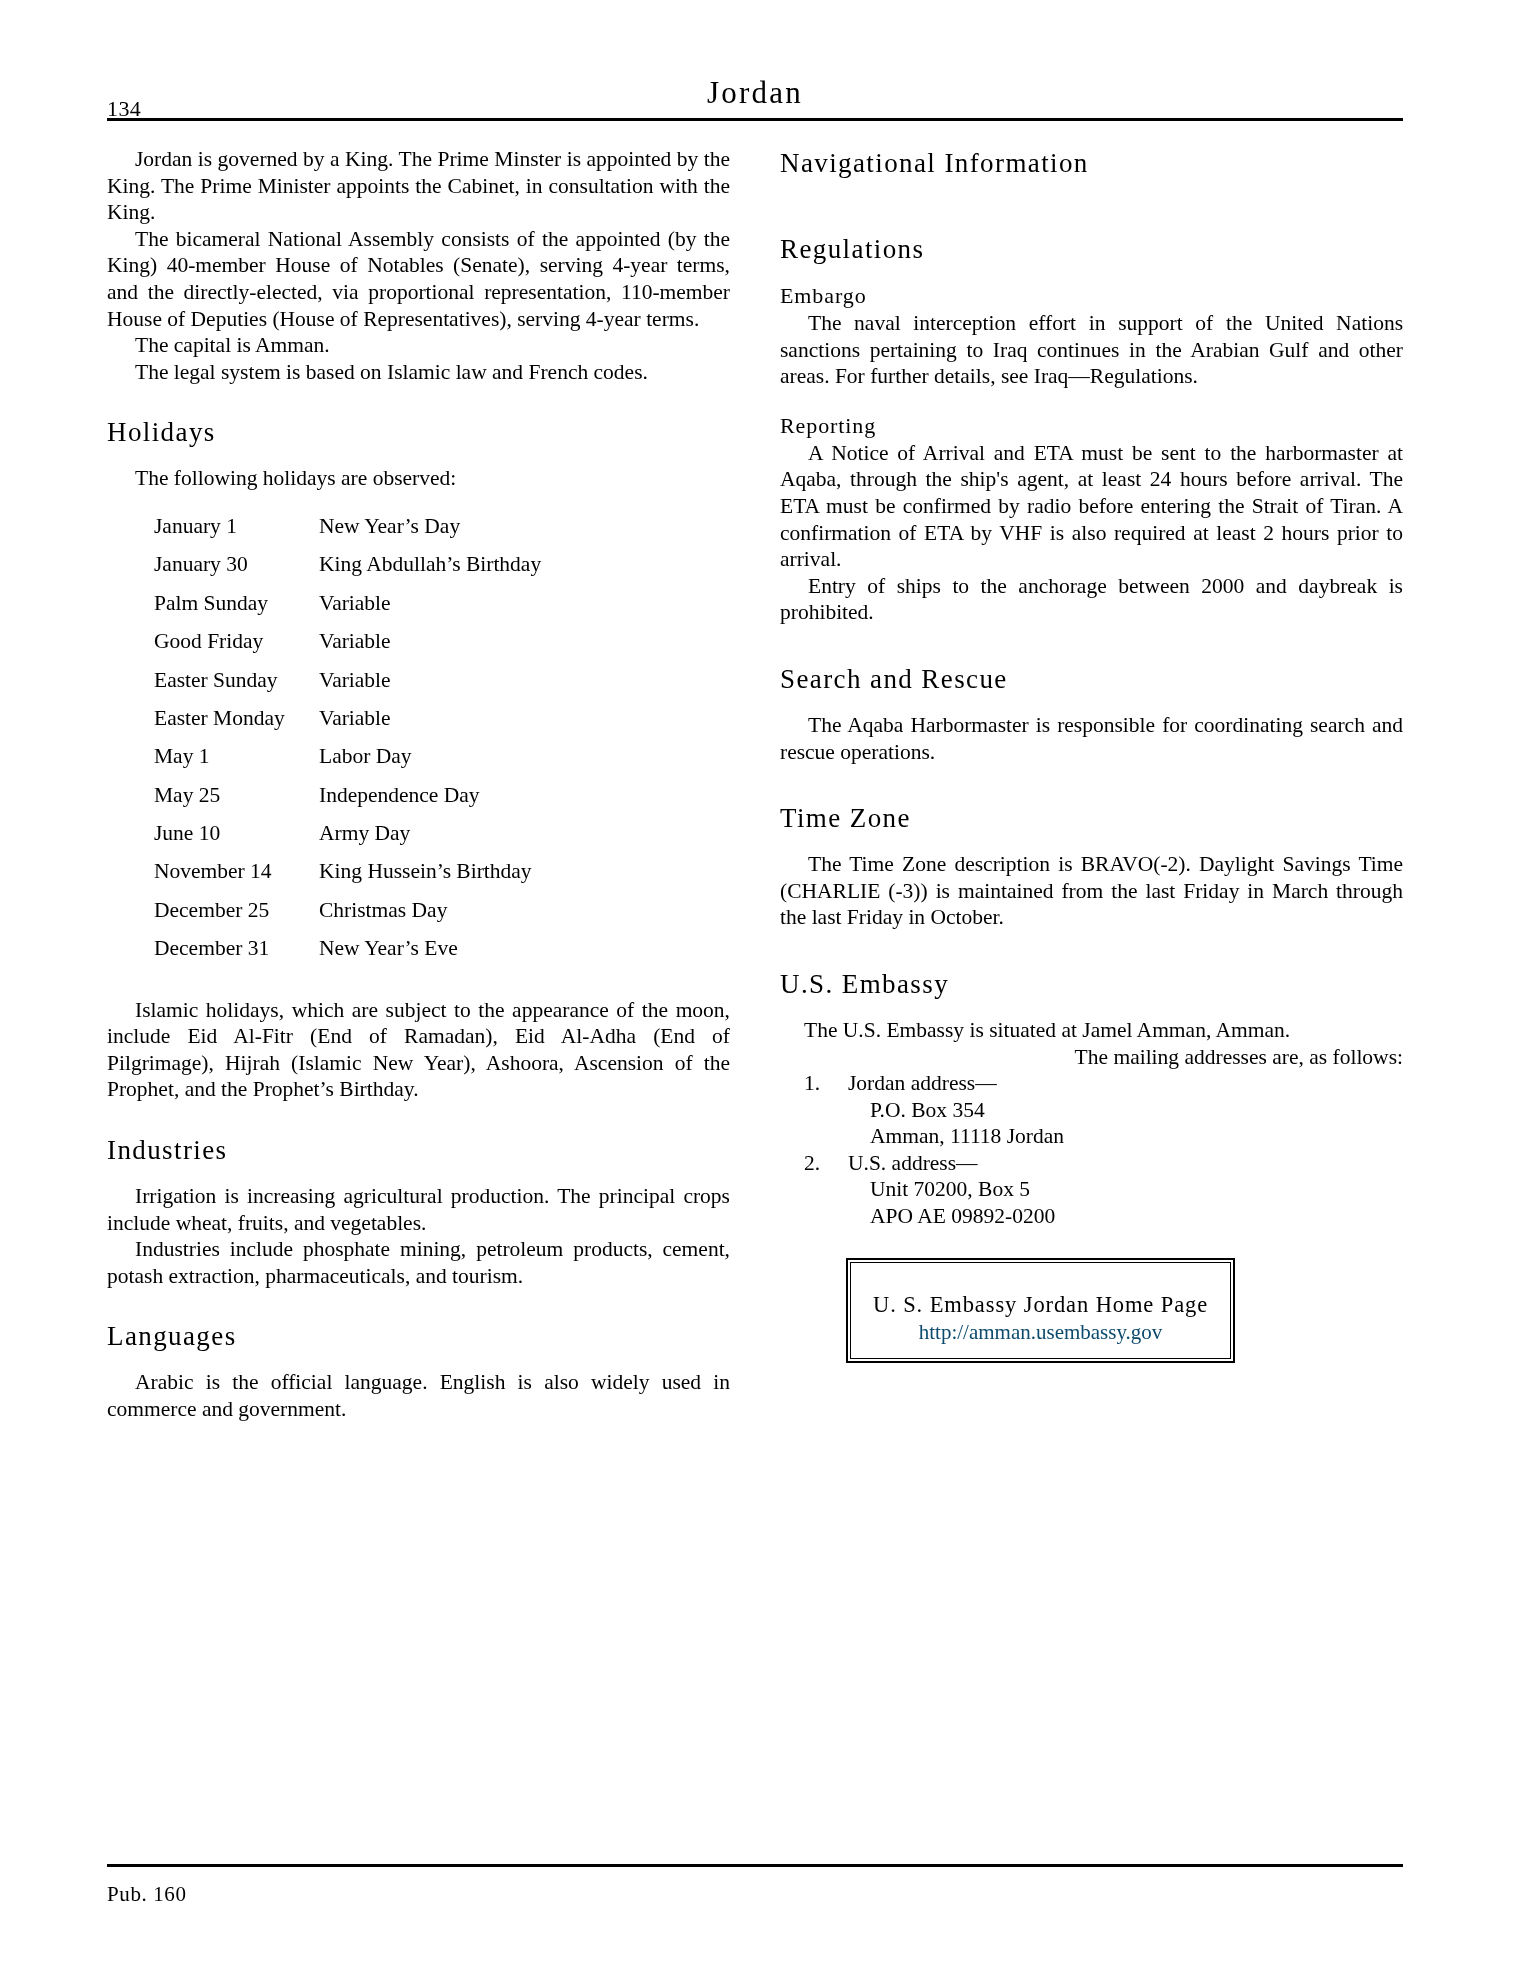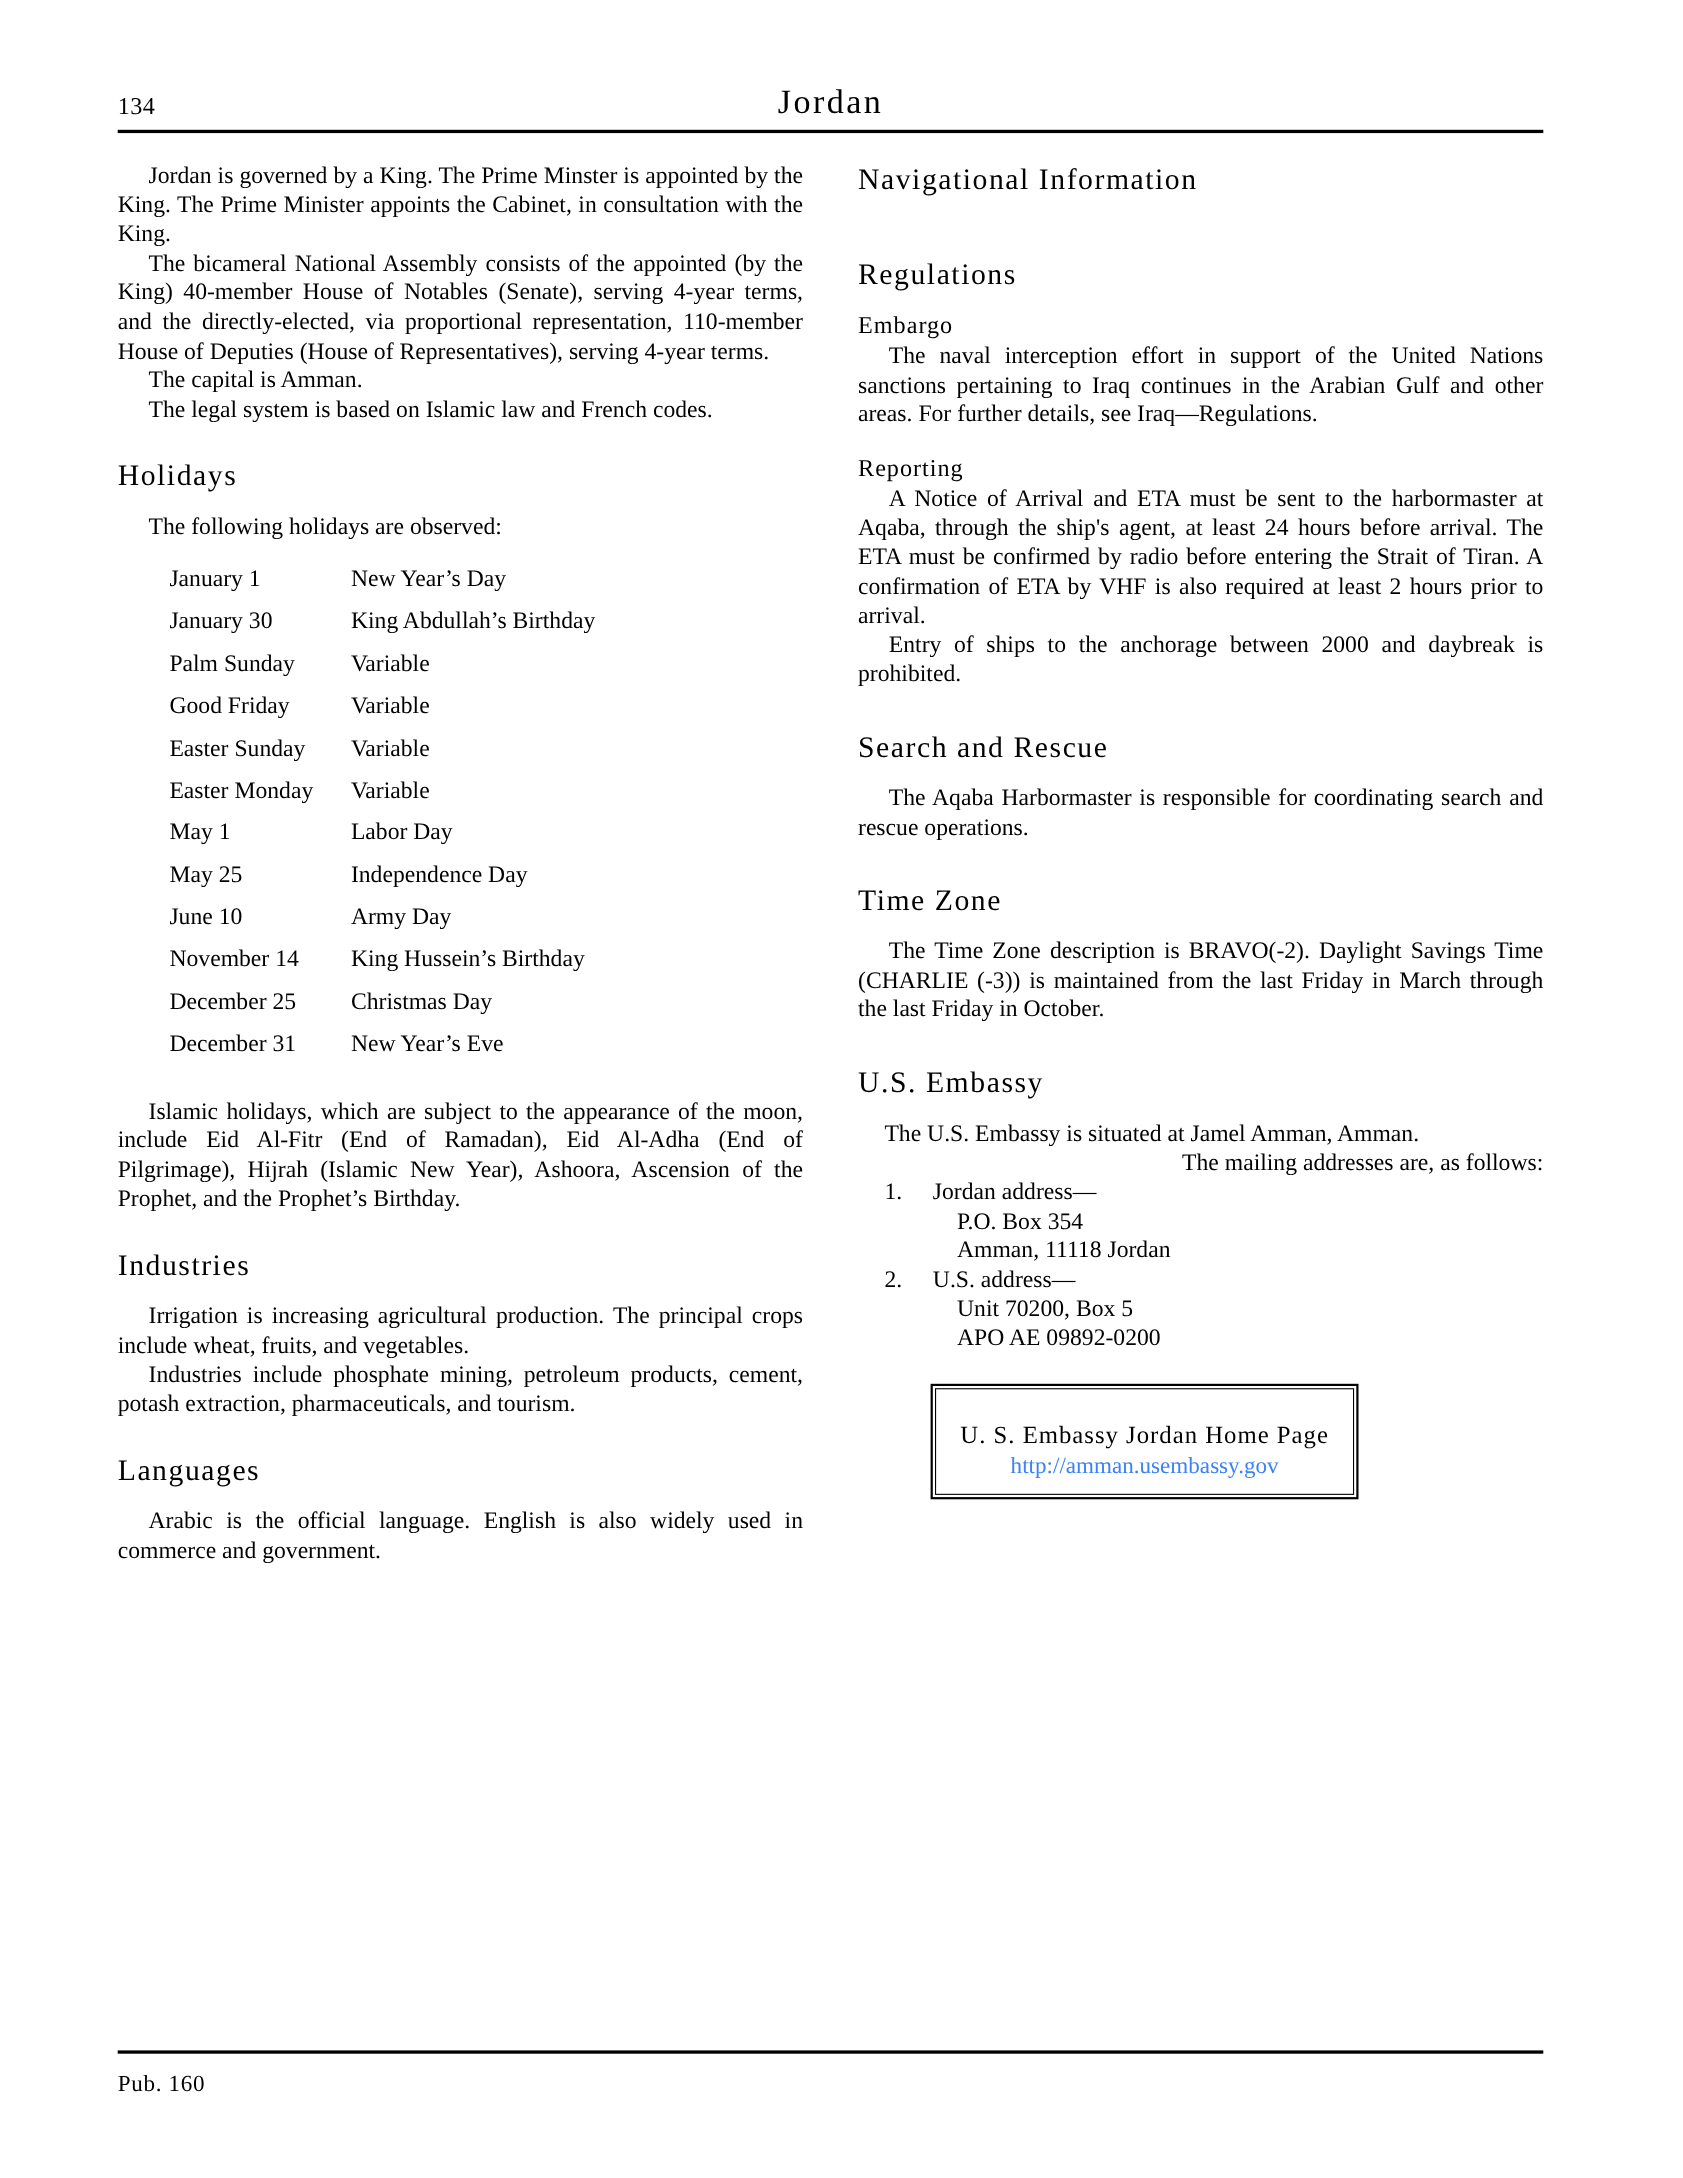--- a/index.html
+++ b/index.html
@@ -26,21 +26,21 @@
   .runhead {
     position: absolute;
     left: 107px;
     top: 78px;
     width: 1296px;
     height: 40px;
   }
   .runhead .folio {
     position: absolute;
     left: 0;
-    top: 4px;
+    top: 16px;
     font-size: 22px;
     line-height: 30px;
     letter-spacing: 0.4px;
   }
   .runhead .chapter {
     position: absolute;
     left: 0;
     top: 0;
     width: 1296px;
     text-align: center;
@@ -325,21 +325,21 @@
         <span>U.S. address—</span>
         <div class="addr-line">Unit 70200, Box 5</div>
         <div class="addr-line">APO AE 09892-0200</div>
       </li>
     </ol>
 
     <div class="linkbox-wrap">
       <div class="linkbox">
         <div class="linkbox-inner">
           <div class="title">U. S. Embassy Jordan Home Page</div>
-          <div class="url" style="color: #3b82f6;">http://amman.usembassy.gov</div>
+          <div class="url" style="color: #0c4a6e;">http://amman.usembassy.gov</div>
         </div>
       </div>
     </div>
 
   </div>
 
   <div class="rule-bottom"></div>
   <div class="footer">Pub. 160</div>
 
 </div>

